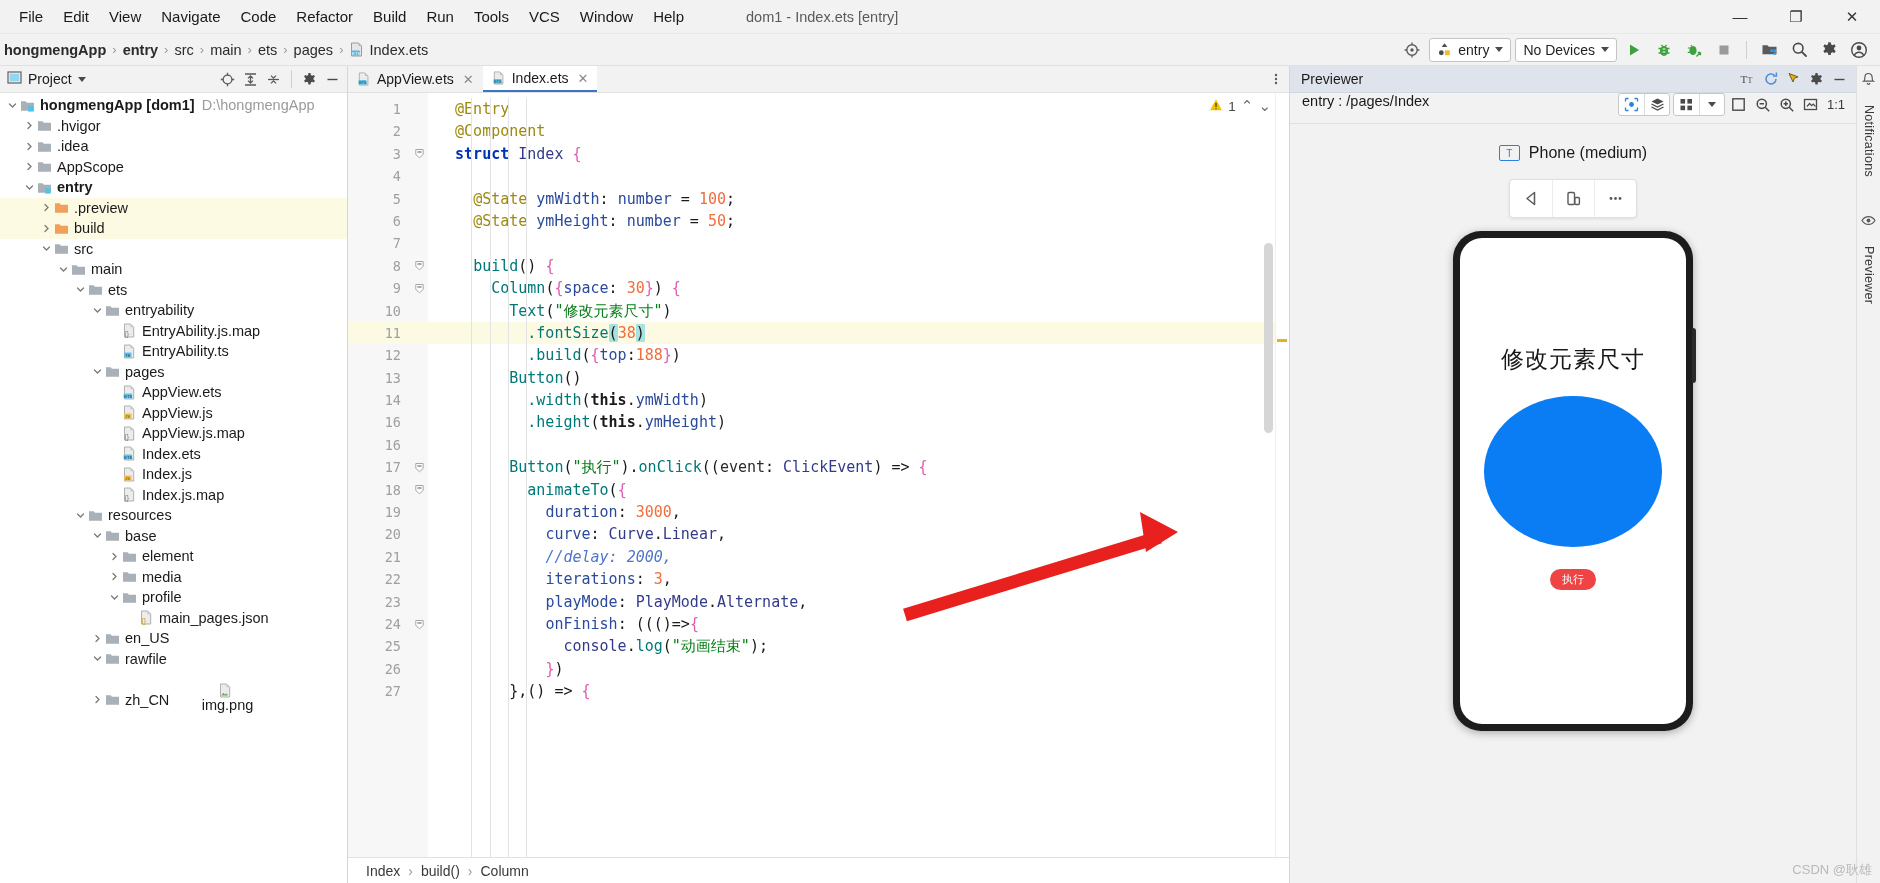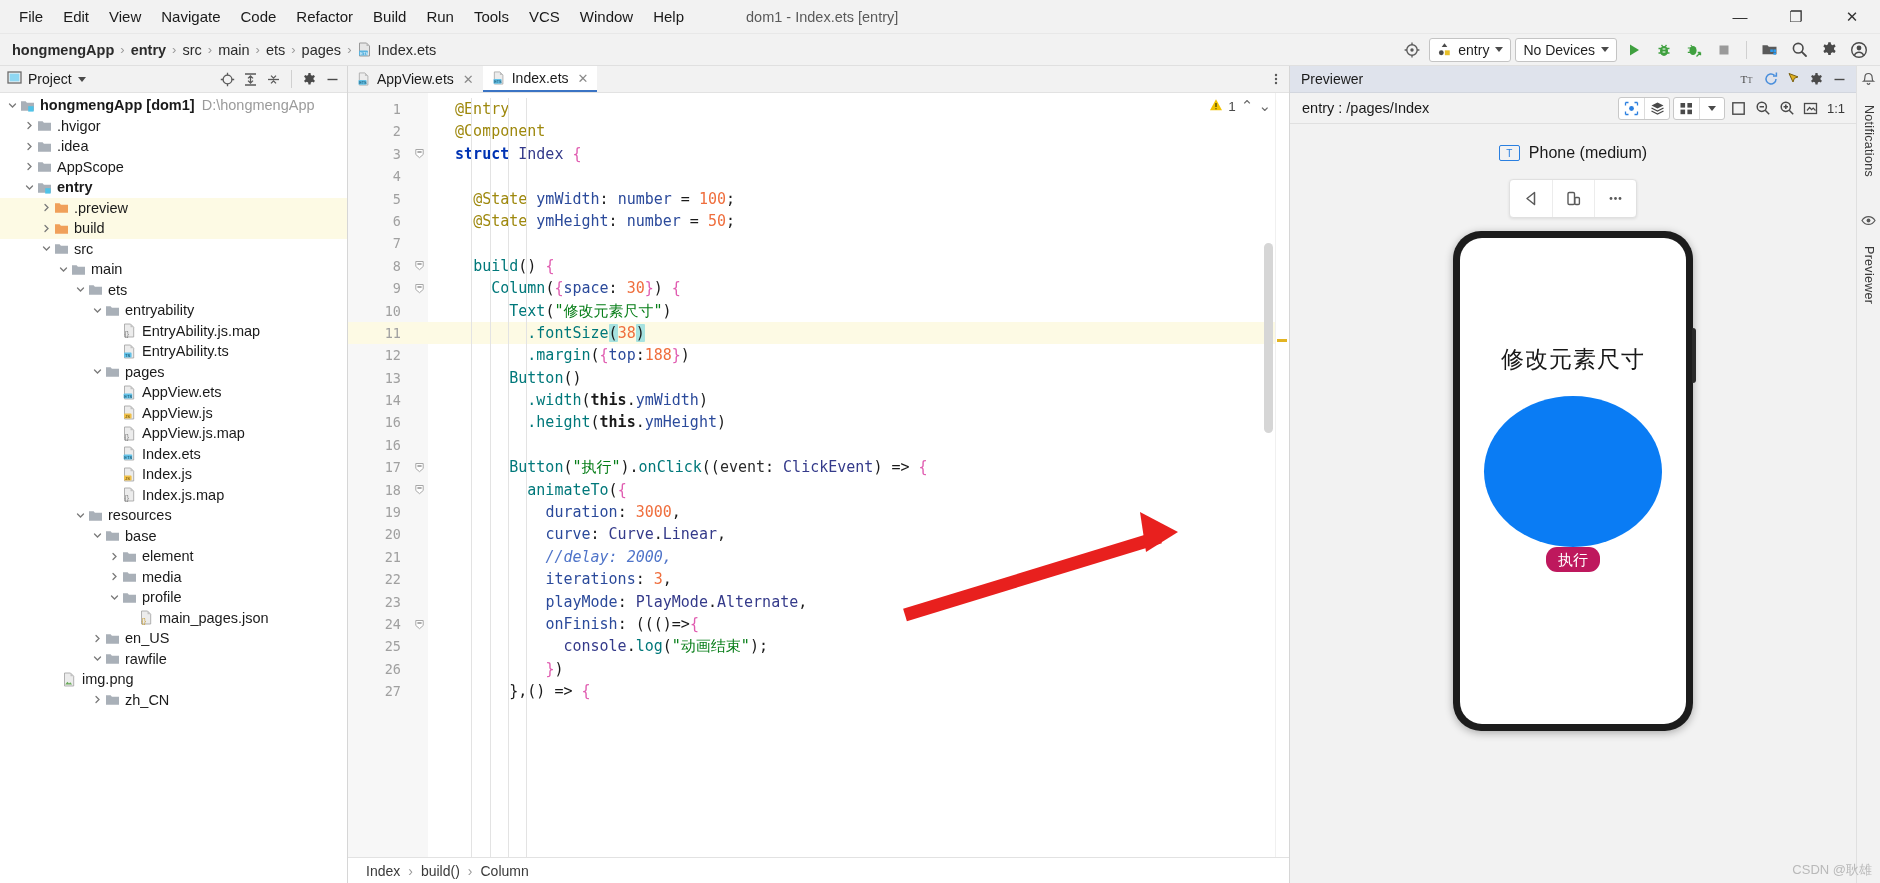--- a/index.html
+++ b/index.html
@@ -24,21 +24,21 @@
   .win-title {
     position: absolute; left: 0; right: 0; text-align: left;
     font-size: 14.5px; color: #5a5a5a; pointer-events: none; padding-left: 746px;
   }
   .win-ctrl { margin-left: auto; display: flex; height: 100%; }
   .win-btn { width: 56px; display: flex; align-items: center; justify-content: center; font-size: 15px; color: #333; }
 
   
   .navbar {
     height: 32px; background: #f2f2f2; display: flex; align-items: center;
-    border-bottom: 1px solid #e0e0e0; flex: 0 0 32px; padding-left: 12px;
+    border-bottom: 1px solid #e0e0e0; flex: 0 0 32px; padding-left: 4px;
   }
   .crumbs { display: flex; align-items: center; gap: 0px; padding-left: 0px; }
   .crumb { font-size: 14.5px; color: #2b2b2b; padding: 2px 5px; white-space: nowrap; }
   .crumb.bold { font-weight: bold; }
   .crumb.first { font-weight: bold; padding-left: 0; }
   .crumb-sep { color: #9a9a9a; font-size: 13px; padding: 0 1px; }
   .crumb-file { display: flex; align-items: center; gap: 5px; }
 
   .toolbar-right { margin-left: auto; display: flex; align-items: center; gap: 4px; padding-right: 8px; }
   .tb-icon { width: 26px; height: 24px; display: flex; align-items: center; justify-content: center; border-radius: 3px; }
@@ -135,21 +135,21 @@
 
   
   .prev-col { width: 566px; flex: 0 0 566px; display: flex; flex-direction: column; background: #f2f2f2; }
   .prev-head {
     height: 27px; flex: 0 0 27px; background: #dfe3ec; display: flex; align-items: center;
     padding: 0 6px 0 11px; border-bottom: 1px solid #d2d6de;
   }
   .prev-head .t { font-size: 14px; color: #1a1a1a; }
   .prev-head .tools { margin-left: auto; display: flex; align-items: center; gap: 2px; }
   .prev-sub {
-    height: 31px; flex: 0 0 31px; background: #f2f2f2; display: flex; align-items: center;
+    height: 31px; flex: 0 0 31px; background: #f2f2f2; display: flex; align-items: flex-start;
     padding: 0 8px 0 12px; border-bottom: 1px solid #e0e0e0; gap: 20px;
   }
   .prev-sub .route { font-size: 14.5px; color: #1a1a1a; }
   .prev-sub .tools { margin-left: auto; display: flex; align-items: center; gap: 3px; }
   .seg { display: flex; border: 1px solid #c8c8c8; border-radius: 3px; overflow: hidden; background: #fff; }
   .seg > div { width: 25px; height: 21px; display: flex; align-items: center; justify-content: center; }
   .seg > div + div { border-left: 1px solid #dcdcdc; }
 
   .prev-body { flex: 1; position: relative; background: #f2f2f2; overflow: hidden; }
   .device-label {
@@ -178,21 +178,21 @@
     content: ""; position: absolute; right: -3px; top: 97px; width: 4px; height: 55px;
     background: #2a2a2a; border-radius: 0 3px 3px 0;
   }
   .screen {
     width: 100%; height: 100%; background: #ffffff; border-radius: 22px; overflow: hidden;
     display: flex; flex-direction: column; align-items: center; position: relative;
   }
   .scr-title { margin-top: 106px; font-size: 23px; color: #181818; letter-spacing: 1px; }
   .circle { margin-top: 21px; width: 178px; height: 151px; border-radius: 50%; background: #0a7cf4; }
   .scr-btn {
-    background: #be185d; color: #fff; font-size: 15px;
+    margin-top: 22px; background: #ef4444; color: #fff; font-size: 11px;
     padding: 5px 12px; border-radius: 11px; line-height: 1;
   }
 
   
   .right-rail {
     width: 24px; flex: 0 0 24px; background: #f2f2f2; border-left: 1px solid #e0e0e0;
     display: flex; flex-direction: column; align-items: center; padding-top: 6px; gap: 10px;
   }
   .rail-vert {
     writing-mode: vertical-rl; font-size: 12.5px; color: #3a3a3a; letter-spacing: .3px;
@@ -733,21 +733,21 @@
                 <path d="M1.5 3l3 3 3-3" fill="none" stroke="#7a7a7a" stroke-width="1.3" stroke-linecap="round"></path>
               </svg>
             </span>
             <span class="ic">
               <svg width="15" height="15" viewBox="0 0 15 15">
                 <path d="M1 3.2h4.6l1.3 1.5H14v8H1z" fill="#a9b0b8"></path>
               </svg>
             </span>
             <span class="lbl">rawfile</span>
           </div>
-          <div class="row" style="padding-left: 48px;">
+          <div class="row" style="padding-left: 108px; flex-direction: column;">
             <span class="arrow"></span>
             <span class="ic">
               <svg width="15" height="15" viewBox="0 0 15 15">
                 <path d="M2.5 1h6l3.2 3.2V14h-9.2z" fill="#ececec" stroke="#a8a8a8" stroke-width=".9"></path>
                 <path d="M8.5 1l3.2 3.2H8.5z" fill="#c2c2c2"></path>
                 <path d="M3.2 12.4l2.2-2.6 1.6 1.8 1.3-1.4 1.8 2.2z" fill="#6aab5a"></path>
               </svg>
             </span>
             <span class="lbl">img.png</span>
           </div>
@@ -896,21 +896,21 @@
             <div class="ln"><span class="t-pl">  </span><span class="t-ann">@Component</span></div>
             <div class="ln"><span class="t-pl">  </span><span class="t-kw">struct</span><span class="t-pl"> </span><span class="t-cls">Index</span><span class="t-pl"> </span><span class="t-brace">{</span></div>
             <div class="ln"></div>
             <div class="ln"><span class="t-pl">    </span><span class="t-ann">@State</span><span class="t-pl"> </span><span class="t-prop">ymWidth</span><span class="t-pl">: </span><span class="t-prop">number</span><span class="t-pl"> = </span><span class="t-num">100</span><span class="t-pl">;</span></div>
             <div class="ln"><span class="t-pl">    </span><span class="t-ann">@State</span><span class="t-pl"> </span><span class="t-prop">ymHeight</span><span class="t-pl">: </span><span class="t-prop">number</span><span class="t-pl"> = </span><span class="t-num">50</span><span class="t-pl">;</span></div>
             <div class="ln"></div>
             <div class="ln"><span class="t-pl">    </span><span class="t-fn">build</span><span class="t-pl">() </span><span class="t-brace">{</span></div>
             <div class="ln"><span class="t-pl">      </span><span class="t-fn">Column</span><span class="t-pl">(</span><span class="t-brace">{</span><span class="t-prop">space</span><span class="t-pl">: </span><span class="t-num">30</span><span class="t-brace">}</span><span class="t-pl">) </span><span class="t-brace">{</span></div>
             <div class="ln"><span class="t-pl">        </span><span class="t-fn">Text</span><span class="t-pl">(</span><span class="t-str">"修改元素尺寸"</span><span class="t-pl">)</span></div>
             <div class="ln hl"><span class="t-pl">          </span><span class="t-fn">.fontSize</span><span class="t-pl sel">(</span><span class="t-num">38</span><span class="t-pl sel">)</span></div>
-            <div class="ln"><span class="t-pl">          </span><span class="t-fn">.margin</span><span class="t-pl">(</span><span class="t-brace">{</span><span class="t-prop">top</span><span class="t-pl">:</span><span class="t-num">188</span><span class="t-brace">}</span><span class="t-pl">)</span></div>
+            <div class="ln"><span class="t-pl">          </span><span class="t-fn">.build</span><span class="t-pl">(</span><span class="t-brace">{</span><span class="t-prop">top</span><span class="t-pl">:</span><span class="t-num">188</span><span class="t-brace">}</span><span class="t-pl">)</span></div>
             <div class="ln"><span class="t-pl">        </span><span class="t-fn">Button</span><span class="t-pl">()</span></div>
             <div class="ln"><span class="t-pl">          </span><span class="t-fn">.width</span><span class="t-pl">(</span><span class="t-this">this</span><span class="t-pl">.</span><span class="t-prop">ymWidth</span><span class="t-pl">)</span></div>
             <div class="ln"><span class="t-pl">          </span><span class="t-fn">.height</span><span class="t-pl">(</span><span class="t-this">this</span><span class="t-pl">.</span><span class="t-prop">ymHeight</span><span class="t-pl">)</span></div>
             <div class="ln"></div>
             <div class="ln"><span class="t-pl">        </span><span class="t-fn">Button</span><span class="t-pl">(</span><span class="t-str">"执行"</span><span class="t-pl">).</span><span class="t-fn">onClick</span><span class="t-pl">((</span><span class="t-param">event</span><span class="t-pl">: </span><span class="t-cls">ClickEvent</span><span class="t-pl">) =&gt; </span><span class="t-brace">{</span></div>
             <div class="ln"><span class="t-pl">          </span><span class="t-fn">animateTo</span><span class="t-pl">(</span><span class="t-brace">{</span></div>
             <div class="ln"><span class="t-pl">            </span><span class="t-prop">duration</span><span class="t-pl">: </span><span class="t-num">3000</span><span class="t-pl">,</span></div>
             <div class="ln"><span class="t-pl">            </span><span class="t-prop">curve</span><span class="t-pl">: </span><span class="t-cls">Curve</span><span class="t-pl">.</span><span class="t-cls">Linear</span><span class="t-pl">,</span></div>
             <div class="ln"><span class="t-pl">            </span><span class="t-com">//delay: 2000,</span></div>
             <div class="ln"><span class="t-pl">            </span><span class="t-prop">iterations</span><span class="t-pl">: </span><span class="t-num">3</span><span class="t-pl">,</span></div>

